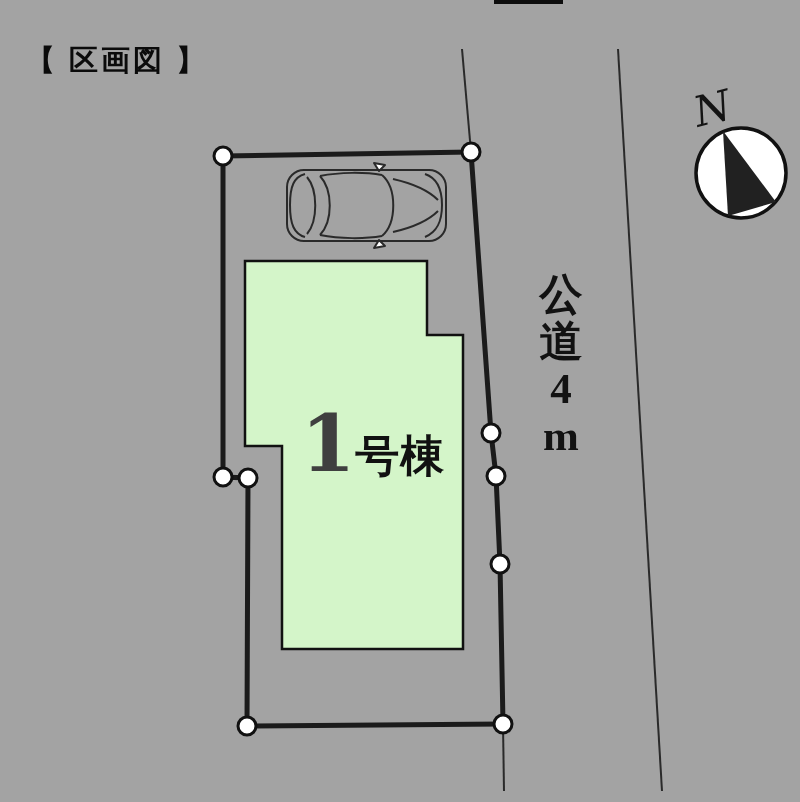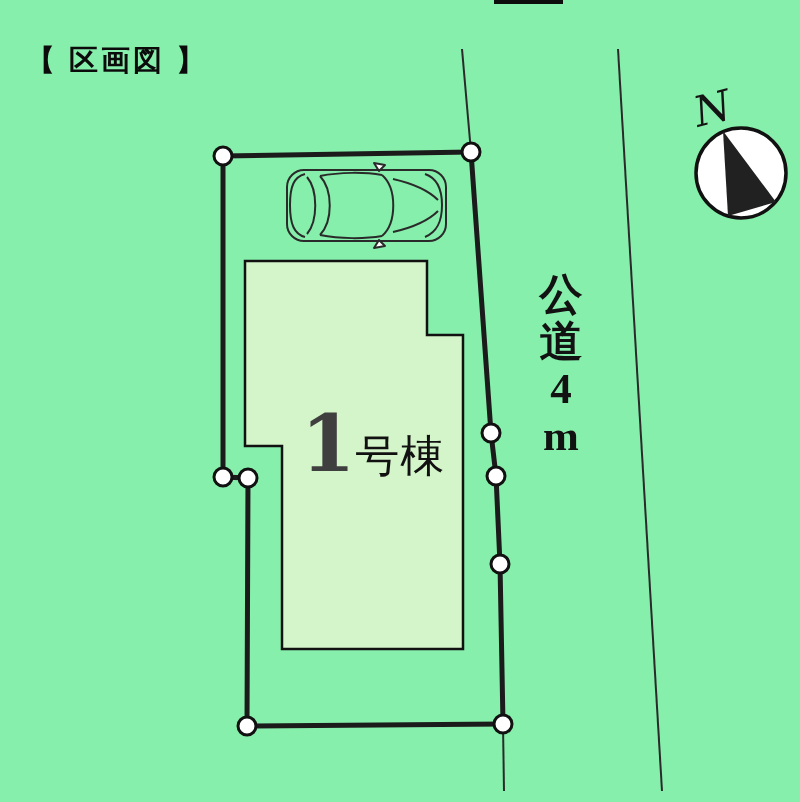--- a/index.html
+++ b/index.html
@@ -1,19 +1,19 @@
 <!DOCTYPE html>
 <html><head>
 <meta charset="utf-8">
 <style>
   html,body{margin:0;padding:0;background:#ffffff;}
   .canvas{
     position:relative;
     width:800px;height:802px;
-    background:#86efac;
+    background:#a3a3a3;
     overflow:hidden;
     font-family:"Liberation Sans", sans-serif;
   }
   svg{position:absolute;left:0;top:0;}
   .page-title{
     position:absolute;left:26px;top:41px;
     font-size:29px;font-weight:bold;color:#0b0b0b;
     letter-spacing:3px;white-space:nowrap;
   }
   .road-label{
@@ -28,21 +28,21 @@
     font-family:"Liberation Serif", serif;font-weight:600;
   }
   .building-label{
     position:absolute;left:301px;top:398px;white-space:nowrap;
   }
   .building-label .bnum{
     font-family:"DejaVu Serif", serif;
     font-size:78px;color:#3f3f3f;font-weight:bold;
   }
   .building-label .bsuffix{
-    font-size:44px;font-weight:400;color:#111111;letter-spacing:1px;
+    font-size:44px;font-weight:700;color:#111111;letter-spacing:1px;
   }
   .north-letter{
     position:absolute;left:694px;top:84px;
     font-family:"DejaVu Serif", serif;font-style:italic;
     font-size:42px;color:#141414;
     transform:rotate(-14deg);
   }
 </style>
 </head>
 <body>

